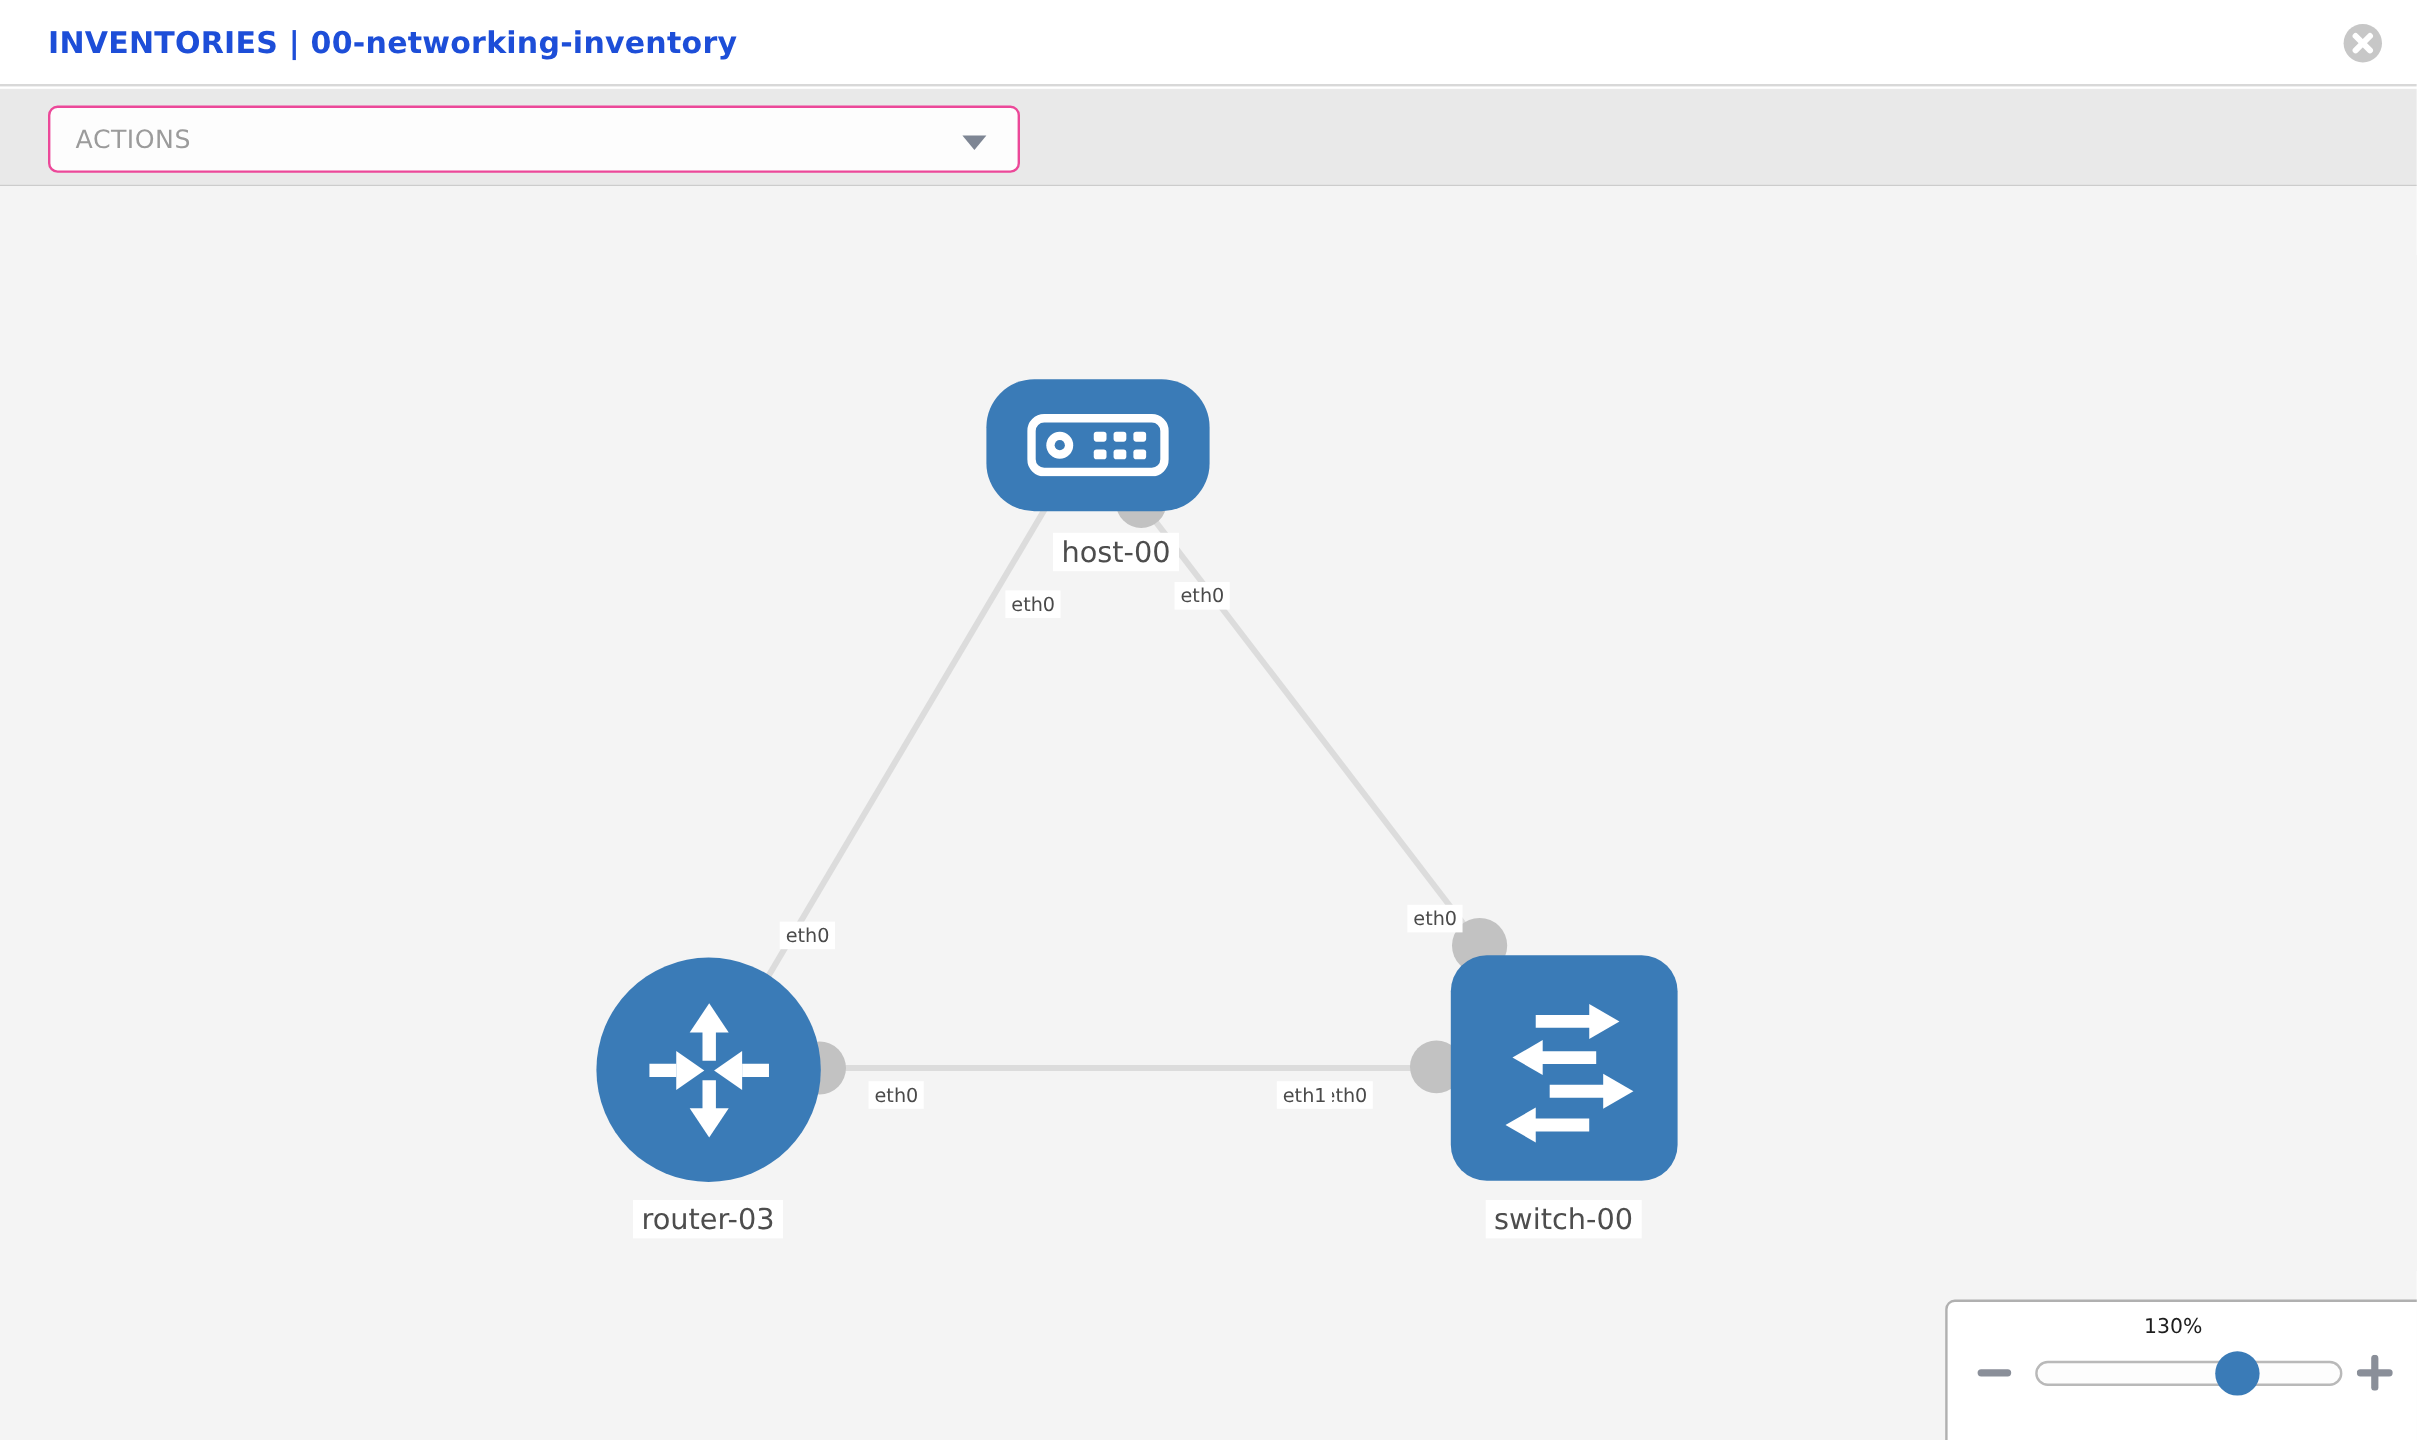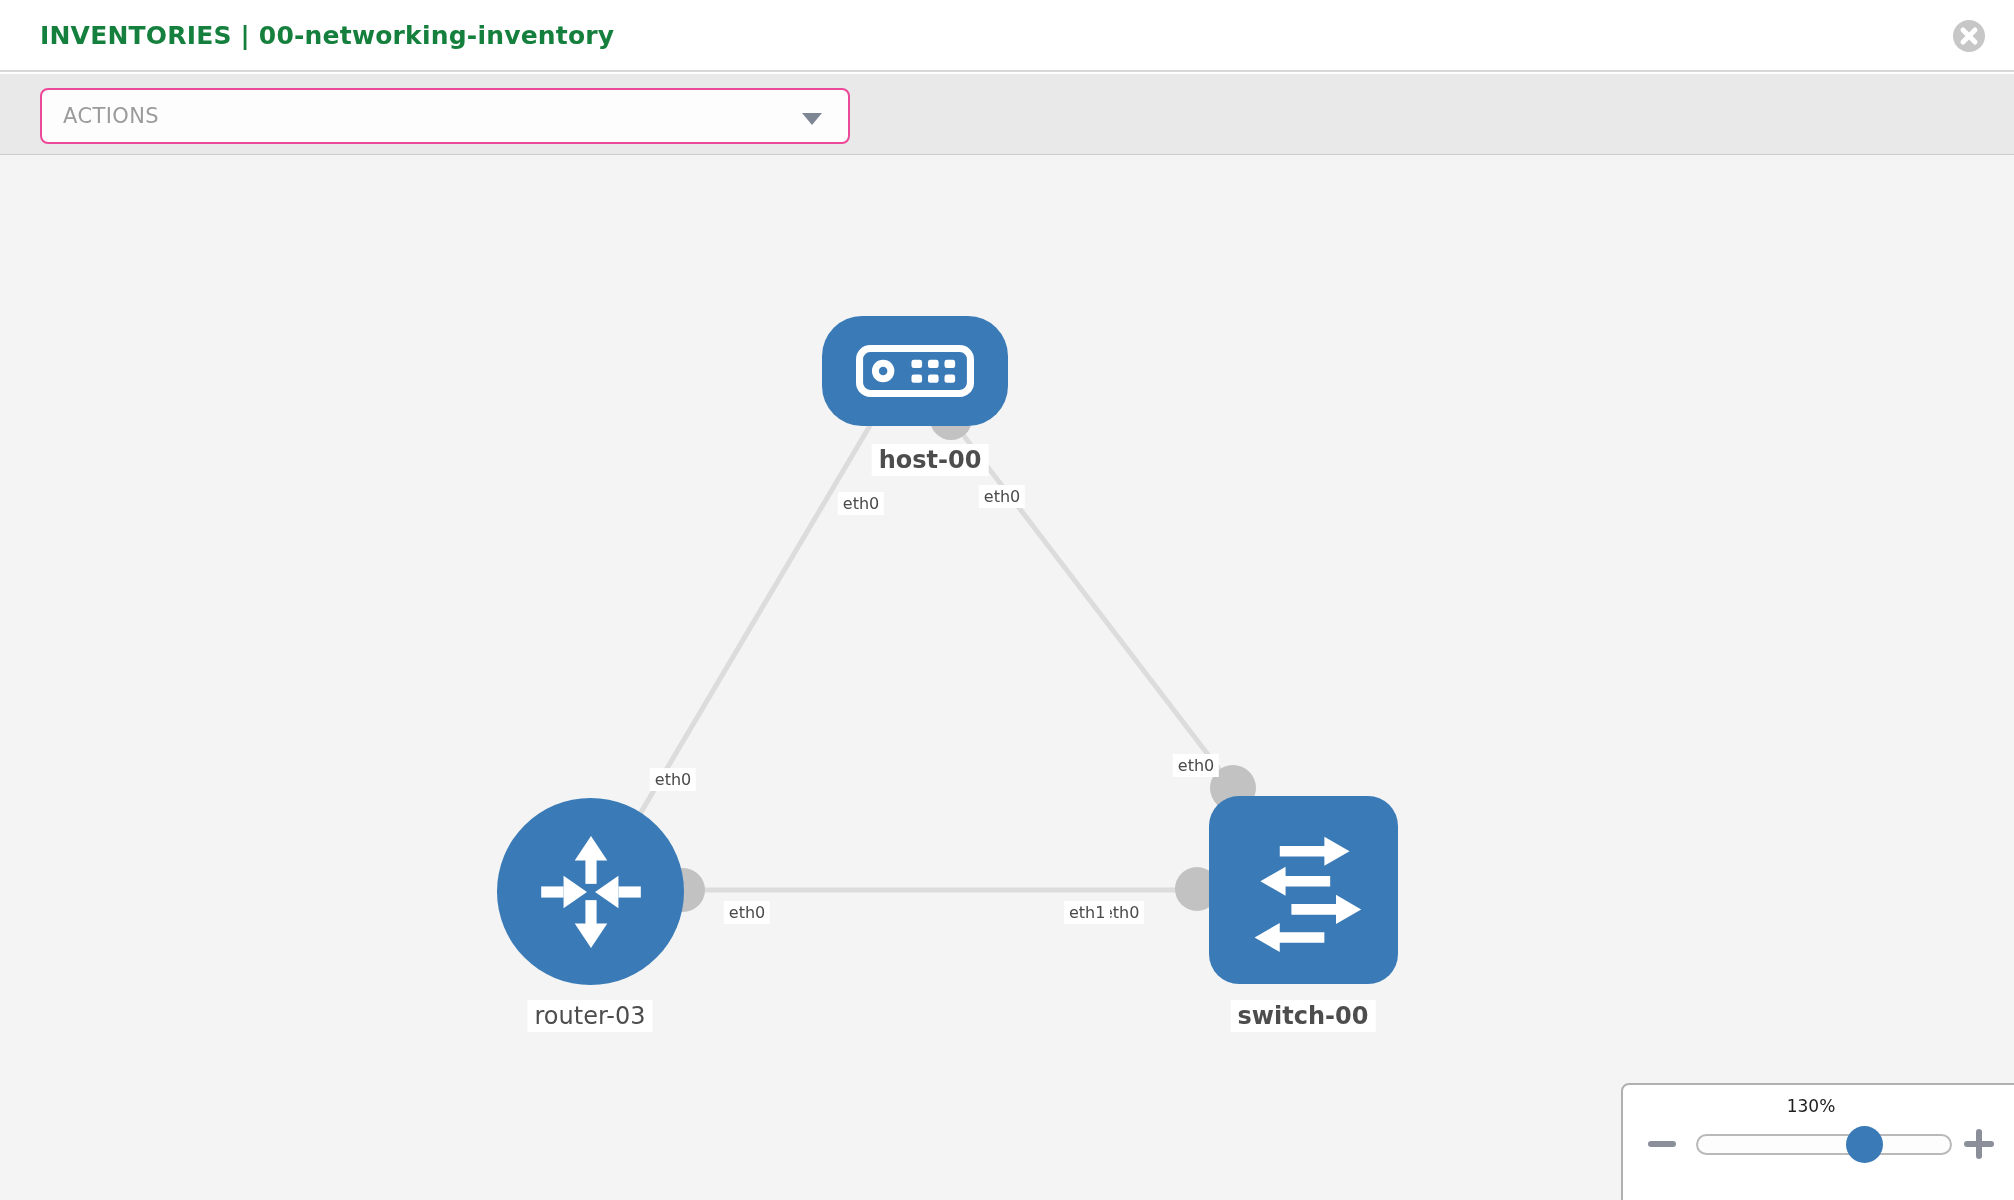--- a/index.html
+++ b/index.html
@@ -4,21 +4,21 @@
 <style>
   * { margin: 0; padding: 0; box-sizing: border-box; }
   html, body { width: 2014px; height: 1200px; overflow: hidden;
     font-family: "DejaVu Sans", "Liberation Sans", sans-serif; background: #fff; }
   .app { position: relative; width: 2014px; height: 1200px; }
 
   
   .header { position: absolute; left: 0; top: 0; width: 2014px; height: 72px;
     background: #fff; border-bottom: 2px solid #d8d8d8; }
   .header-title { position: absolute; left: 40px; top: 0; line-height: 72px;
-    font-size: 25px; font-weight: bold; color: #15803d; letter-spacing: 0.2px; }
+    font-size: 25px; font-weight: bold; color: #1d4ed8; letter-spacing: 0.2px; }
   .close-btn { position: absolute; left: 1952px; top: 19px; width: 34px; height: 34px; cursor: pointer; }
 
   
   .toolbar { position: absolute; left: 0; top: 74px; width: 2014px; height: 81px;
     background: #e9e9e9; border-bottom: 1px solid #cccccc; }
   .select-box { position: absolute; top: 14px; height: 56px; background: #fdfdfd;
     border: 2px solid #ec4899; border-radius: 8px; cursor: pointer; }
   .select-box .sel-label { position: absolute; left: 21px; top: 0; line-height: 52px;
     font-size: 21px; color: #9b9b9b; letter-spacing: 0.4px; }
   .caret { position: absolute; right: 26px; top: 23px; width: 0; height: 0;
@@ -161,24 +161,24 @@
       </svg>
     </div>
 
     <span class="if-label if-center" style="left:861px; top:308px;">eth0</span>
     <span class="if-label if-center" style="left:673px; top:584px;">eth0</span>
     <span class="if-label if-center" style="left:747px; top:717px;">eth0</span>
     <span class="if-label" style="left:1098px; top:717px;">eth0</span>
     <span class="if-label" style="left:1064px; top:717px;">eth1</span>
     <span class="if-label if-center" style="left:1196px; top:570px;">eth0</span>
 
-    <span class="node-label" style="left:930px; top:289px;font-weight:bold;">host-00</span>
+    <span class="node-label" style="left:930px; top:289px;">host-00</span>
     <span class="if-label if-center" style="left:1002px; top:301px;">eth0</span>
     <span class="node-label" style="left:590px; top:845px;">router-03</span>
-    <span class="node-label" style="left:1303px; top:845px;font-weight:bold;">switch-00</span>
+    <span class="node-label" style="left:1303px; top:845px;">switch-00</span>
   </div>
 
   <div class="zoom-panel">
     <div class="zoom-level">130%</div>
     <div class="zoom-minus">
       <svg width="30" height="22" viewBox="0 0 30 22">
         <line x1="4" y1="11" x2="26" y2="11" stroke="#8a8f99" stroke-width="6" stroke-linecap="round"></line>
       </svg>
     </div>
     <div class="zoom-track"></div>

